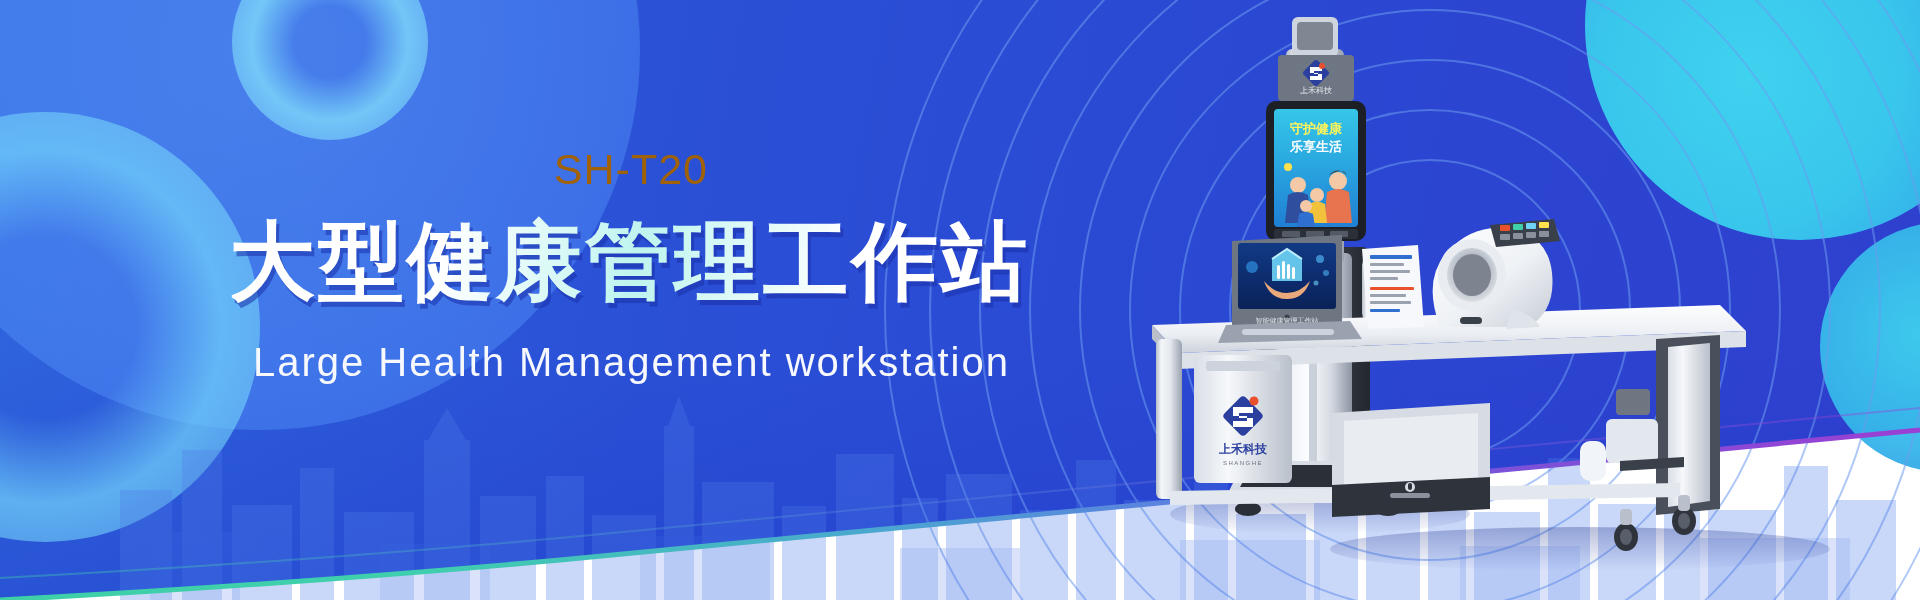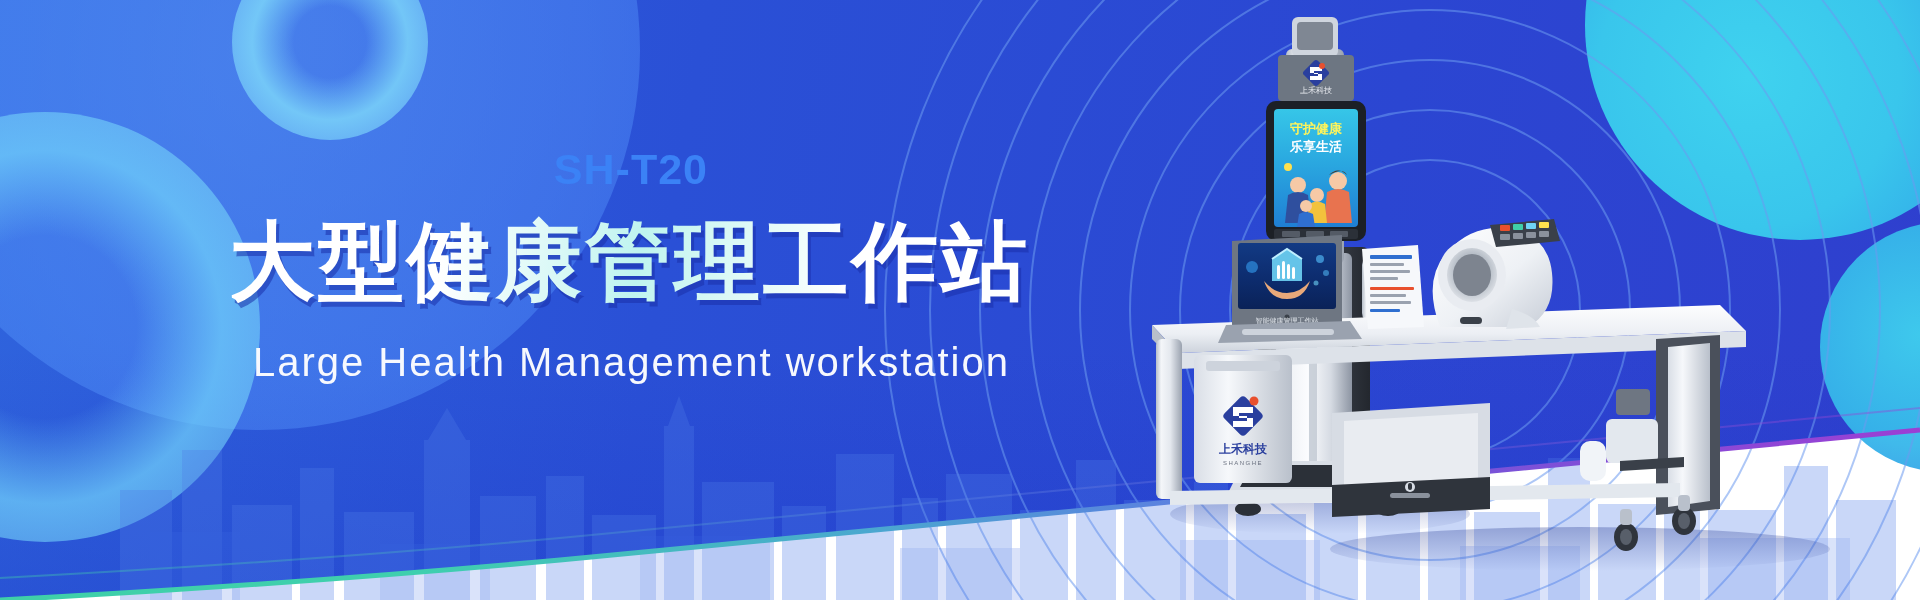--- a/index.html
+++ b/index.html
@@ -102,23 +102,23 @@
     left: 0; top: 0;
     width: 1030px;
     text-align: right;
     pointer-events: none;
   }
   .model {
     margin: 0;
     padding-right: 322px;
     padding-top: 148px;
     font-size: 43px;
-    font-weight: bold;
+    font-weight: normal;
     letter-spacing: 1px;
-    color: #3b82f6;
+    color: #a16207;
     line-height: 1;
   }
   .title-cn {
     margin: 0;
     padding-top: 22px;
     font-size: 86px;
     font-weight: bold;
     letter-spacing: 3px;
     line-height: 1.12;
     background: linear-gradient(100deg, #ffffff 0%, #ffffff 43%, #bff4ef 62%, #ffffff 82%, #ffffff 100%);

